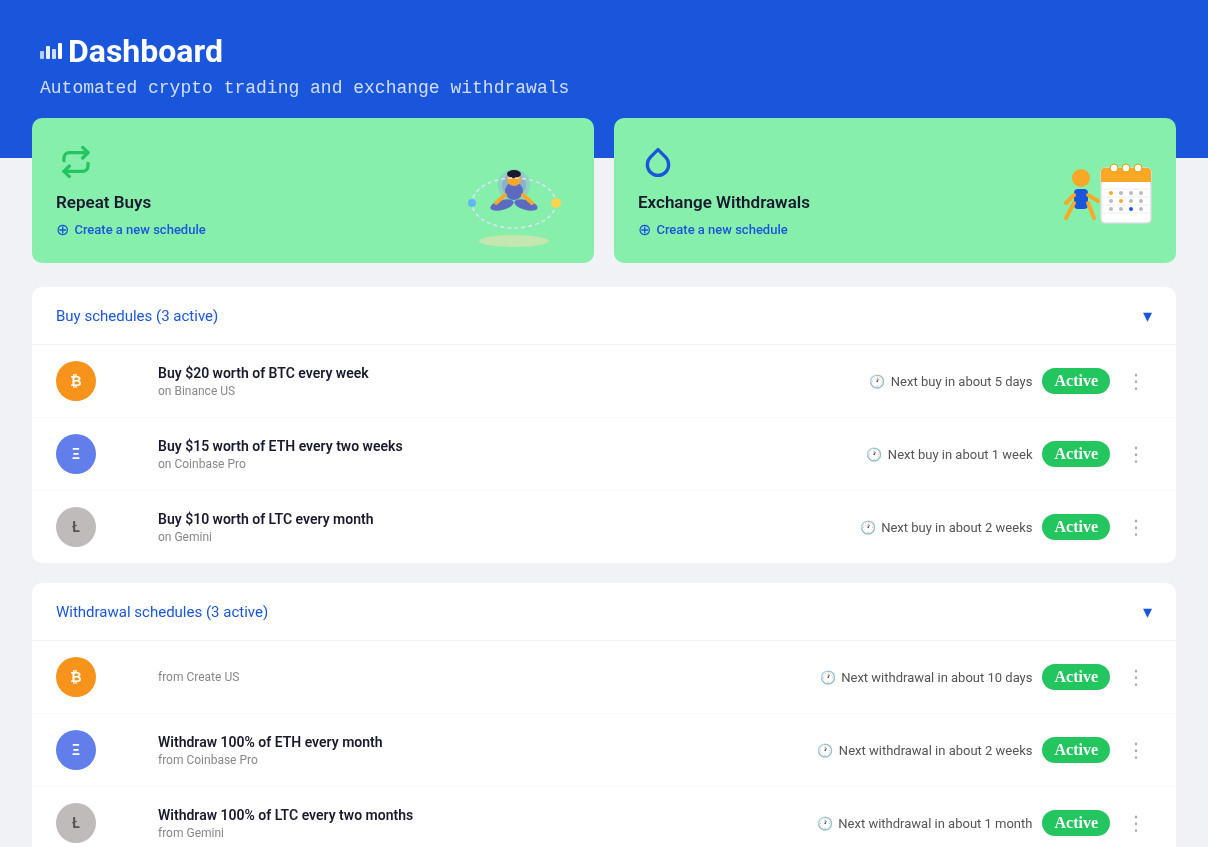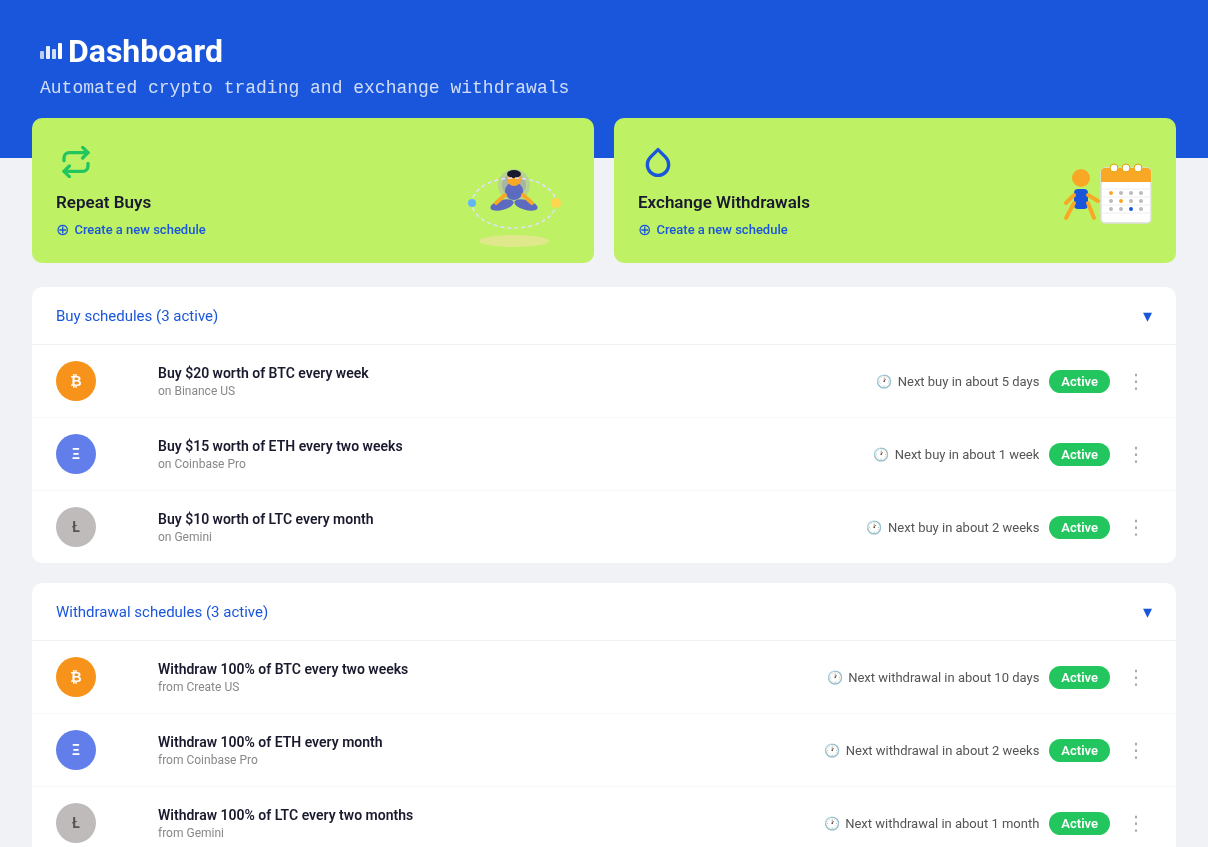--- a/index.html
+++ b/index.html
@@ -36,21 +36,21 @@
       margin-top: -40px;
     }
 
     .cards-row {
       display: flex;
       gap: 20px;
       margin-bottom: 24px;
     }
 
     .card {
-      background: #bef264;
+      background: #86efac;
       border-radius: 10px;
       padding: 24px;
       flex: 1;
       display: flex;
       flex-direction: column;
       position: relative;
       overflow: hidden;
       min-height: 120px;
     }
 
@@ -171,24 +171,25 @@
       display: flex;
       align-items: center;
       gap: 5px;
       font-size: 13px;
       color: #555;
     }
 
     .active-badge {
       background: #22c55e;
       color: white;
-      font-size: 13px;
+      font-size: 16px;
       font-weight: 600;
       padding: 4px 12px;
       border-radius: 20px;
+      font-family: Liberation Serif, serif;
     }
 
     .more-icon {
       color: #aaa;
       font-size: 20px;
       cursor: pointer;
       padding: 2px 6px;
     }
   </style>
 </head>
@@ -371,21 +372,20 @@
     <div class="section-header">
       <span class="section-header-title">Withdrawal schedules (3 active)</span>
       <span class="chevron-icon">▾</span>
     </div>
 
     <div class="schedule-item">
       <div class="crypto-icon btc-icon">
         <span>₿</span>
       </div>
       <div class="schedule-info">
-        <div class="schedule-title">Withdraw 100% of BTC every two weeks</div>
         <div class="schedule-subtitle">from Create US</div>
       </div>
       <div class="schedule-right">
         <div class="next-info">
           <span style="color:#aaa;font-size:13px;">🕐</span>
           <span>Next withdrawal in about 10 days</span>
         </div>
         <div class="active-badge">Active</div>
         <span class="more-icon">⋮</span>
       </div>

